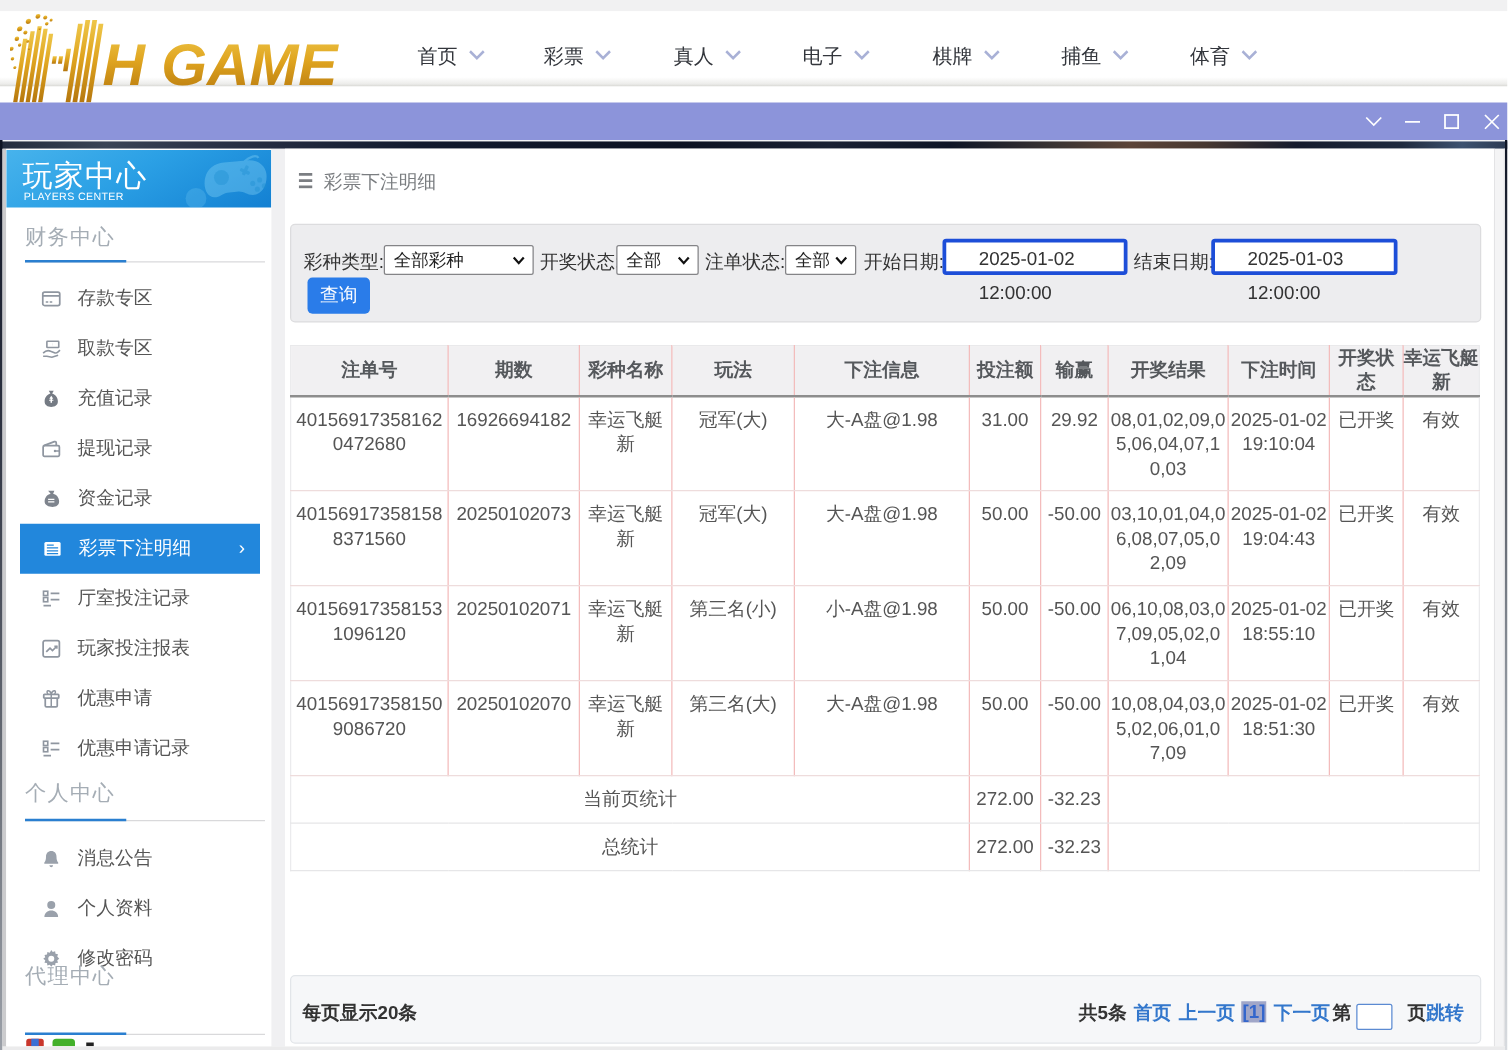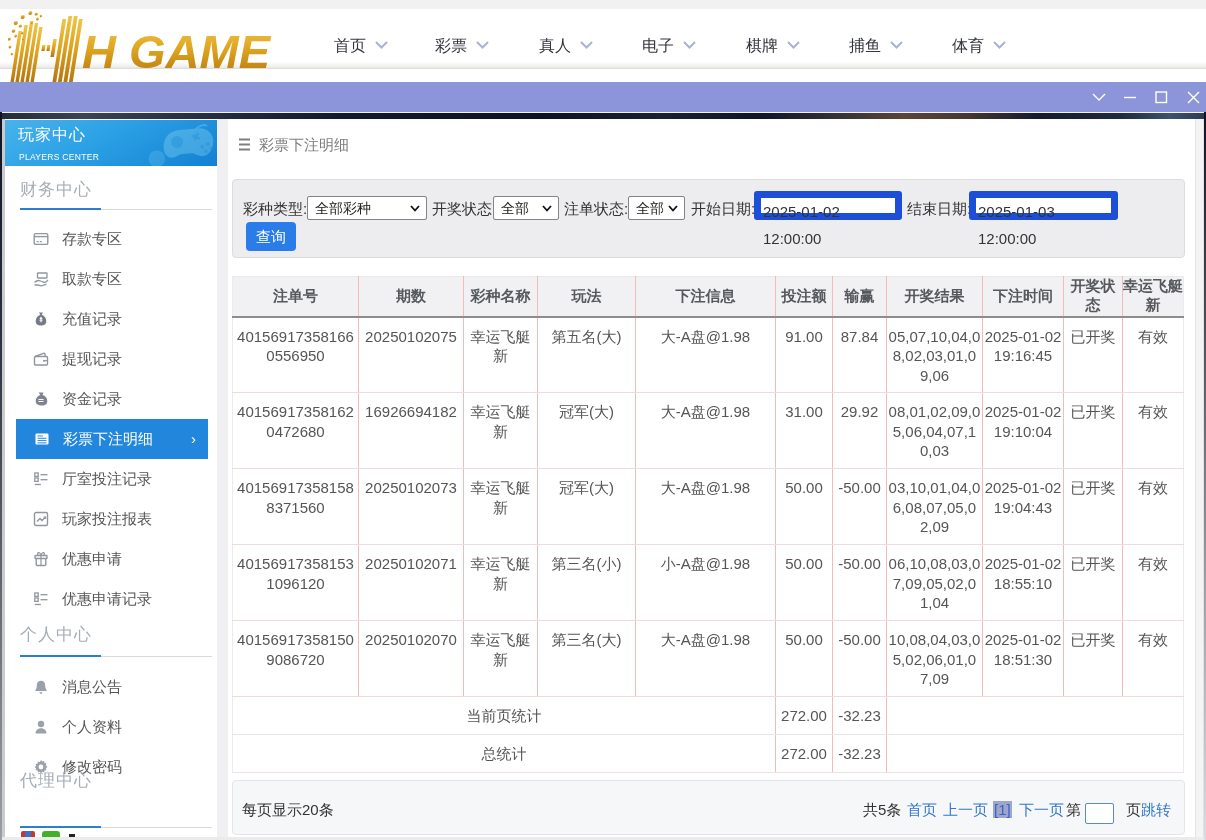--- a/index.html
+++ b/index.html
@@ -19,52 +19,52 @@
   #leftedge  { left:0; top:112px; width:2px;  height:728px; background:linear-gradient(#0e1424,#2c3140 30%,#6a6f78 70%,#9ba0a8); }
   #leftedge2 { left:2px; top:119px; width:3px; height:721px; background:#cbcbcd; }
   #rightedge { left:1204px; top:112px; width:2px; height:728px; background:linear-gradient(#0e1424,#555a64 35%,#9aa0a8 65%,#d8dbdf); }
   #sbtrack { left:1195px; top:119px; width:9px; height:718px; background:#f4f4f5; border-left:1px solid #e3e3e5; border-right:1px solid #e3e3e5; }
   #bottomedge { left:2px; top:837px; width:1202px; height:3px; background:#ebebec; }
   
   #gutter { left:217px; top:119px; width:11px; height:718px; background:#f0f0f2; }
   #sidebar { left:5px; top:119px; width:212px; height:718px; background:#fff; overflow:hidden; }
   #phead { position:absolute; left:0; top:1px; width:212px; height:46px;
     background:linear-gradient(150deg,#47b3ec 0%,#2ba0e5 45%,#1380d2 100%); overflow:hidden; }
-  #phead .t1 { position:absolute; left:13px; top:5px; color:#fff; font-size:16px; letter-spacing:1px; }
+  #phead .t1 { position:absolute; left:13px; top:5px; color:#fff; font-size:24px; letter-spacing:1px; }
   #phead .t2 { position:absolute; left:14px; top:32px; color:#fff; font-size:8.5px; letter-spacing:0.3px; }
   .seclabel { position:absolute; left:15px; font-size:17px; color:#a5adb5; letter-spacing:1px; }
   .secline { position:absolute; left:15px; width:192px; height:1px; background:#d9d9db; }
   .secline i { position:absolute; left:0; top:-1px; width:81px; height:2px; background:#2a7fd0; display:block; }
   .mitem { position:absolute; left:0; width:212px; height:40px; line-height:40px; font-size:15px; color:#555; }
   .mitem .mi { position:absolute; left:28px; top:12px; width:16px; height:16px; }
   .mitem .mt { position:absolute; left:57px; top:0; }
   .msel { left:11px; width:192px; background:#2287dc; color:#fff; }
   .msel .mt { left:47px; }
   .msel .arr { position:absolute; right:12px; top:0; font-size:15px; color:#fff; }
   
   #content { left:228px; top:119px; width:967px; height:718px; background:#fff; }
   #crumb { position:absolute; left:0; top:0; width:967px; height:50px; background:#fff; }
   #crumb .txt { position:absolute; left:31px; top:17px; font-size:15px; color:#7a7d80; }
   #filter { position:absolute; left:4px; top:60px; width:953px; height:79px; background:#ededef; border:1px solid #dcdcde; border-radius:4px; }
   #filter .lb { position:absolute; top:20px; font-size:15px; color:#333; }
   .sel { position:absolute; top:16px; height:24px; background:#fff; border:1px solid #848487; border-radius:2px; font-size:14px; color:#222; padding-left:7px; line-height:22px; }
   .sel svg { position:absolute; right:6px; top:7px; }
-  .inp { position:absolute; top:11px; height:29px; background:#fff; border:7px solid #1d4ed8; border-radius:3px; font-size:15px; color:#333; padding-left:2px; line-height:27px; }
+  .inp { position:absolute; top:11px; height:29px; background:#fff; border:3px solid #1d4ed8; border-radius:3px; font-size:15px; color:#333; padding-left:26px; line-height:27px; }
   #qbtn { position:absolute; left:13px; top:42px; width:50px; height:29px; background:#2a7ce9; border-radius:4px; color:#fff; font-size:15px; text-align:center; line-height:29px; }
   
   #tbl { position:absolute; left:4px; top:157px; width:951px; border-collapse:collapse; table-layout:fixed; font-size:15px; color:#555; }
   #tbl th { height:40px; background:#f1f0f2; font-weight:bold; color:#55585c; border-left:1px solid #f3bcbc; border-right:1px solid #f3bcbc; border-top:1px solid #e9e9eb; border-bottom:2px solid #8d8d8d; text-align:center; font-size:15px; }
   #tbl td { border-left:1px solid #f3bcbc; border-right:1px solid #f3bcbc; border-top:1px solid #eedcdc; border-bottom:1px solid #eedcdc; text-align:center; vertical-align:top; padding-top:9px; line-height:19.5px; background:#fff; }
   #tbl tr.dr td { height:76px; }
   #tbl td:first-child, #tbl th:first-child { border-left:1px solid #ebebed; }
   #tbl td:last-child, #tbl th:last-child { border-right:1px solid #ebebed; }
   .bk { word-break:break-all; }
   #tbl tr.st td { height:38px; vertical-align:middle; padding-top:0; border-bottom:1px solid #e6e6e8; }
   
-  #pager { position:absolute; left:4px; top:661px; width:953px; height:55px; background:#f6f7f9; border:1px solid #e2e5e9; border-radius:4px; font-size:15px; color:#333; }
+  #pager { position:absolute; left:4px; top:661px; width:953px; height:55px; background:#f6f7f9; border:1px solid #e2e5e9; border-radius:4px; font-size:15px; color:#333;font-weight:bold; }
   #pager .lt { position:absolute; left:9px; top:20px; }
   #pager .pp { position:absolute; top:20px; }
   a.lnk { color:#3377cc; text-decoration:none; }
   #pgcur { background:#a0a6c8; color:#3366cc; padding:0 1px; }
   #pgin { display:inline-block; width:29px; height:21px; background:#fff; border:1px solid #5b8ad2; border-radius:2px; vertical-align:-5px; }
 </style>
 </head>
 <body>
 <div class="abs" id="topgray"></div>
 <div class="abs" id="nav">
@@ -368,33 +368,20 @@
           <th>玩法</th>
           <th>下注信息</th>
           <th>投注额</th>
           <th>输赢</th>
           <th>开奖结果</th>
           <th>下注时间</th>
           <th>开奖状态</th>
           <th>幸运飞艇新</th>
         </tr>
     <tr class="dr">
-          <td class="bk">401569173581660556950</td>
-          <td>20250102075</td>
-          <td>幸运飞艇新</td>
-          <td>第五名(大)</td>
-          <td>大-A盘@1.98</td>
-          <td>91.00</td>
-          <td>87.84</td>
-          <td class="bk">05,07,10,04,08,02,03,01,09,06</td>
-          <td>2025-01-02 19:16:45</td>
-          <td>已开奖</td>
-          <td>有效</td>
-        </tr>
-    <tr class="dr">
           <td class="bk">401569173581620472680</td>
           <td>16926694182</td>
           <td>幸运飞艇新</td>
           <td>冠军(大)</td>
           <td>大-A盘@1.98</td>
           <td>31.00</td>
           <td>29.92</td>
           <td class="bk">08,01,02,09,05,06,04,07,10,03</td>
           <td>2025-01-02 19:10:04</td>
           <td>已开奖</td>

